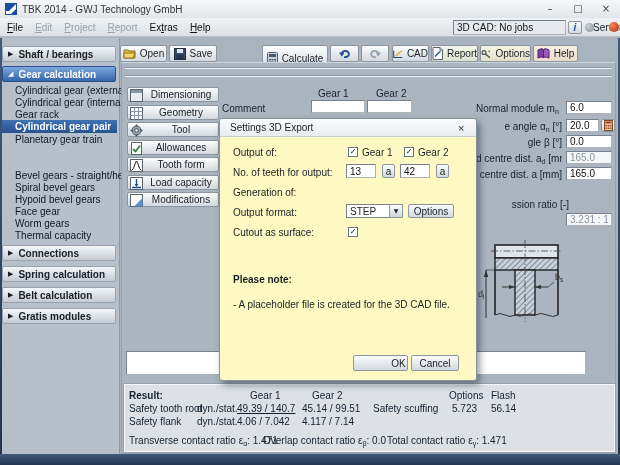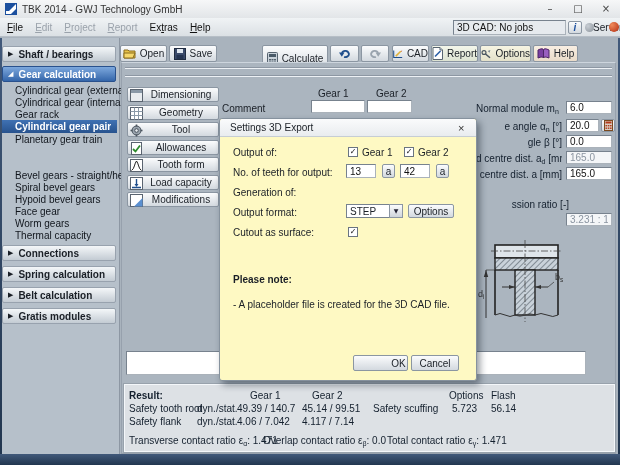--- a/index.html
+++ b/index.html
@@ -332,21 +332,21 @@
 
 <div class="abs" style="left:124px;top:384px;width:489px;height:66px;background:#dde1e5;border:1px solid #f4f7fa;box-shadow:0 0 0 1px #98a2ac;"></div>
 <span class="abs res" style="left:129px;top:390px;font-weight:bold;">Result:</span>
 <span class="abs res" style="left:250px;top:390px;">Gear 1</span>
 <span class="abs res" style="left:312px;top:390px;">Gear 2</span>
 <span class="abs res" style="left:449px;top:390px;">Options</span>
 <span class="abs res" style="left:491px;top:390px;">Flash</span>
 
 <span class="abs res" style="left:129px;top:403px;">Safety tooth root</span>
 <span class="abs res" style="left:197px;top:403px;">dyn./stat.</span>
-<span class="abs res" style="left:237px;top:403px;">49.39 / 140.7</span>
+<span class="abs res" style="left:237px;top:403px;text-decoration:underline;">49.39 / 140.7</span>
 <span class="abs res" style="left:302px;top:403px;">45.14 / 99.51</span>
 <span class="abs res" style="left:373px;top:403px;">Safety scuffing</span>
 <span class="abs res" style="left:452px;top:403px;">5.723</span>
 <span class="abs res" style="left:491px;top:403px;">56.14</span>
 
 <span class="abs res" style="left:129px;top:416px;">Safety flank</span>
 <span class="abs res" style="left:197px;top:416px;">dyn./stat.</span>
 <span class="abs res" style="left:237px;top:416px;">4.06  / 7.042</span>
 <span class="abs res" style="left:302px;top:416px;text-align:center;">4.117 / 7.14</span>
 

